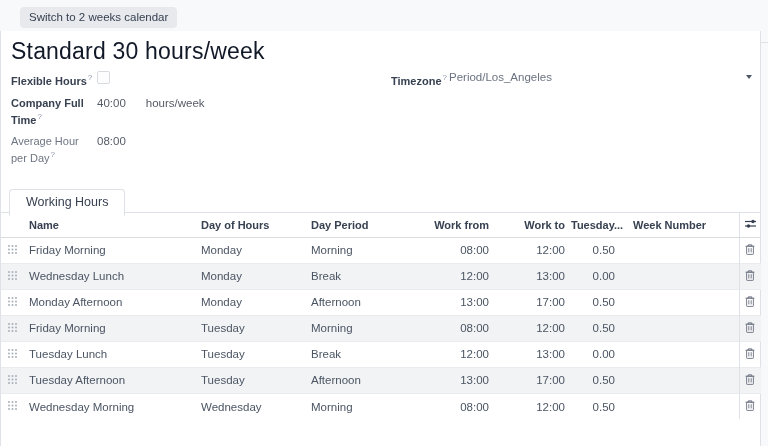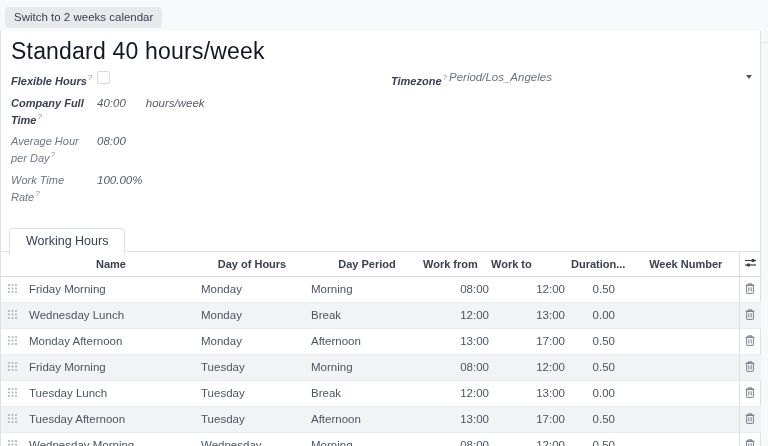--- a/index.html
+++ b/index.html
@@ -3,35 +3,35 @@
 <meta charset="utf-8">
 <style>
   * { margin:0; padding:0; box-sizing:border-box; }
   html,body { width:768px; height:446px; overflow:hidden; }
   body {
     font-family:"Liberation Sans","DejaVu Sans",sans-serif;
     background:#f8f9fa; color:#374151; position:relative;
   }
   
   .topbar { height:43px; background:#f8f9fa; border-bottom:1px solid #dee2e6;
-            padding:7px 0 0 5px; }
+            padding:7px 0 0 20px; }
   .btn-switch {
     background:#e7e9ed; border:none; border-radius:4px; color:#374151;
     font-family:inherit; font-size:11.5px; padding:4px 9px; cursor:pointer; line-height:13px;
   }
   
   .sheet { position:absolute; top:31px; left:0; right:7px; bottom:0;
            background:#fff; border-left:1px solid #dee2e6; border-right:1px solid #dee2e6; }
   h1.title { font-size:23px; font-weight:500; color:#111827; letter-spacing:.2px;
              margin:6px 0 6px 0; padding-left:10px; line-height:28px; }
   
   .fields { display:flex; margin-top:2px; }
   .fcol-left { flex:0 0 380px; }
   .fcol-right { flex:1; position:relative;text-align:center; }
-  .field-row { display:flex; padding-left:10px; margin-bottom:9px; align-items:flex-start;font-style:italic; }
+  .field-row { display:flex; padding-left:10px; margin-bottom:9px; align-items:flex-start; }
   .f-label { width:82px; margin-right:4px; font-size:11px; line-height:13px;
              font-weight:700; color:#374151; flex:none; }
   .f-label.muted { font-weight:400; color:#6d7582; }
   .f-label sup { font-size:8px; color:#8a94a6; font-weight:400; margin-left:1px; }
   .f-value { font-size:11.5px; color:#555b66; line-height:13px; padding-top:0; }
   .f-suffix { margin-left:20px; color:#555b66; }
   .checkbox { display:inline-block; width:13px; height:13px; background:#fdfdfe;
               border:1px solid #d7dbe0; border-radius:2px; margin-top:0; cursor:pointer; }
   .tz-label { width:50px; margin-right:8px; }
   .caret-down { position:absolute; right:8px; top:4px; width:0; height:0;
@@ -40,44 +40,44 @@
   
   .notebook { margin-top:14px; border-bottom:1px solid #dee2e6; padding-left:8px; height:25px; }
   .tab { display:inline-block; background:#fff; border:1px solid #dee2e6; border-bottom:1px solid #fff;
          border-radius:4px 4px 0 0; padding:5px 16px 6px 16px; font-size:12.5px; color:#374151;
          position:relative; top:1px; cursor:pointer; }
   
   table { width:100%; border-collapse:collapse; table-layout:fixed; }
   col.c-handle{width:20px;} col.c-name{width:172px;} col.c-dow{width:110px;}
   col.c-period{width:120px;} col.c-from{width:68px;} col.c-to{width:76px;}
   col.c-dur{width:50px;} col.c-week{width:122px;} col.c-act{width:22px;}
-  thead th { font-size:11px; font-weight:700; color:#374151; text-align:center;
+  thead th { font-size:11px; font-weight:700; color:#374151; text-align:left;
              padding:6px 0 6px 8px; border-bottom:1px solid #d9dbde; height:23px;
              white-space:nowrap; }
-  thead th.num { text-align:left; padding:6px 2px 6px 0; }
+  thead th.num { text-align:right; padding:6px 2px 6px 0; }
   thead th.th-dur { padding-left:4px; overflow:visible; }
   thead th.th-act { border-left:1px solid #dee2e6; padding:4px 0; text-align:center; }
   tbody td { font-size:11.5px; color:#4b5563; height:26px; padding:0 0 0 8px;
              border-top:1px solid #e9ebee; white-space:nowrap; overflow:hidden; }
   tbody tr:first-child td { border-top:none; }
   tbody tr:nth-child(even) td { background:#f2f3f5; }
   tbody td.num { text-align:right; padding:0 2px 0 0; }
   tbody td.td-handle { padding:0 0 0 6px; cursor:grab; }
   tbody td.td-act { border-left:1px solid #dee2e6; text-align:center; padding:0; }
   .trash-btn, .optional-btn { background:none; border:none; cursor:pointer; padding:0; line-height:0; }
 </style>
 </head>
 <body>
 
 <div class="topbar">
   <button class="btn-switch">Switch to 2 weeks calendar</button>
 </div>
 
 <div class="sheet">
-  <h1 class="title">Standard 40 hours/week</h1>
+  <h1 class="title">Standard 30 hours/week</h1>
 
   <div class="fields">
     <div class="fcol-left">
       <div class="field-row">
         <div class="f-label">
           <span>Flexible Hours</span><sup>?</sup>
         </div>
         <div class="f-value">
           <span class="checkbox"></span>
         </div>
@@ -92,26 +92,20 @@
         </div>
       </div>
 
       <div class="field-row">
         <div class="f-label muted">
           <span>Average Hour per Day</span><sup>?</sup>
         </div>
         <div class="f-value">08:00</div>
       </div>
 
-      <div class="field-row">
-        <div class="f-label muted">
-          <span>Work Time Rate</span><sup>?</sup>
-        </div>
-        <div class="f-value">100.00%</div>
-      </div>
     </div>
 
     <div class="fcol-right">
       <div class="field-row">
         <div class="f-label tz-label">
           <span>Timezone</span><sup>?</sup>
         </div>
         <div class="f-value" style="color:#6b7280;">Period/Los_Angeles</div>
         <span class="caret-down"></span>
       </div>
@@ -135,21 +129,21 @@
         <col class="c-act">
     </colgroup>
     <thead>
       <tr>
         <th></th>
         <th>Name</th>
         <th>Day of Hours</th>
         <th>Day Period</th>
         <th class="num">Work from</th>
         <th class="num">Work to</th>
-        <th class="th-dur">Duration...</th>
+        <th class="th-dur">Tuesday...</th>
         <th style="padding-left:16px;">Week Number</th>
         <th class="th-act">
           <button class="optional-btn" title="">
             <svg width="13" height="11" viewBox="0 0 13 11">
               <line x1="1" y1="3.5" x2="12" y2="3.5" stroke="#374151" stroke-width="1.2"></line>
               <circle cx="9" cy="3.5" r="1.7" fill="#374151"></circle>
               <line x1="1" y1="8" x2="12" y2="8" stroke="#374151" stroke-width="1.2"></line>
               <circle cx="4.5" cy="8" r="1.7" fill="#374151"></circle>
             </svg>
           </button>

